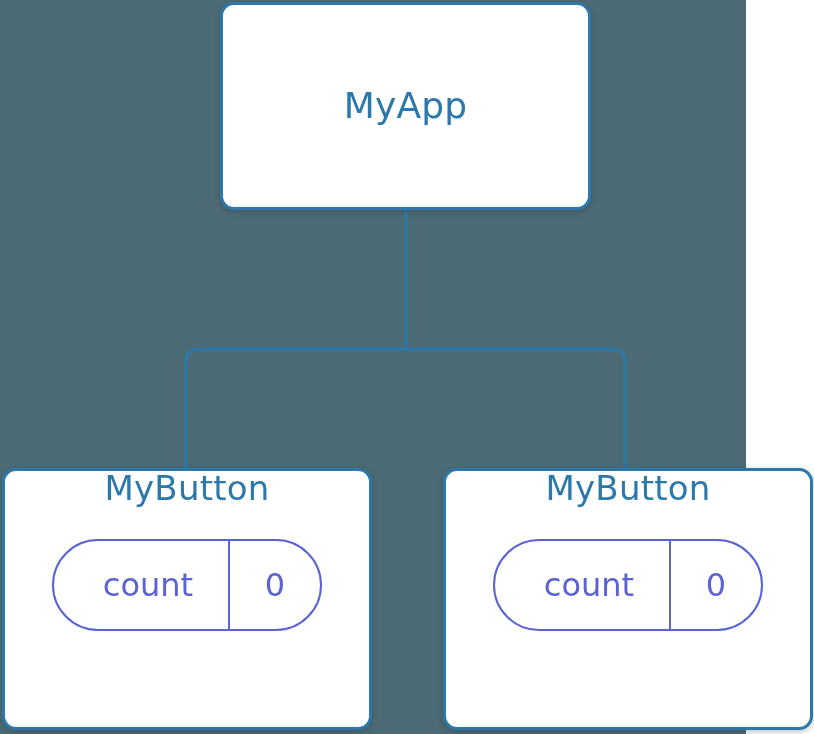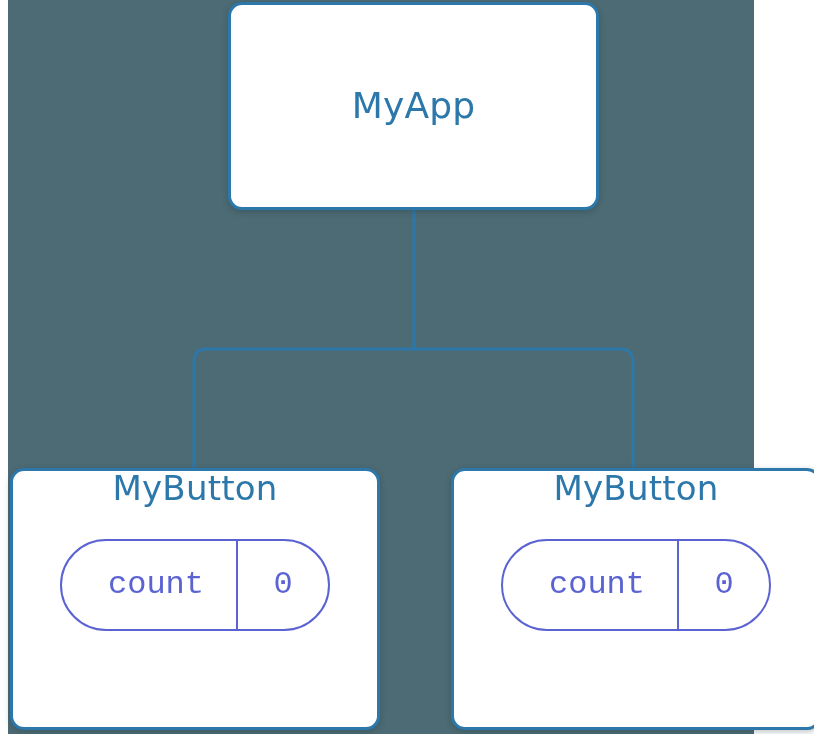--- a/index.html
+++ b/index.html
@@ -12,21 +12,20 @@
     height: 734px;
     overflow: hidden;
     font-family: "DejaVu Sans", "Liberation Sans", sans-serif;
   }
 
   #stage {
     position: relative;
     width: 746px;
     height: 734px;
     background: #4d6b74;
-    margin-left: 8px;
   }
 
   
   #connectors {
     position: absolute;
     left: 0;
     top: 0;
     width: 814px;
     height: 734px;
     z-index: 1;
@@ -80,21 +79,20 @@
   .state-pill {
     margin-top: 34px;
     box-sizing: border-box;
     height: 92px;
     border: 2px solid #5b63d3;
     border-radius: 46px;
     display: flex;
     align-items: stretch;
     overflow: hidden;
     background: #ffffff;
-    font-family: Liberation Mono, monospace;
   }
 
   .pill-key,
   .pill-val {
     display: flex;
     align-items: center;
     justify-content: center;
     color: #5b63d3;
     font-size: 32px;
     line-height: 1;

